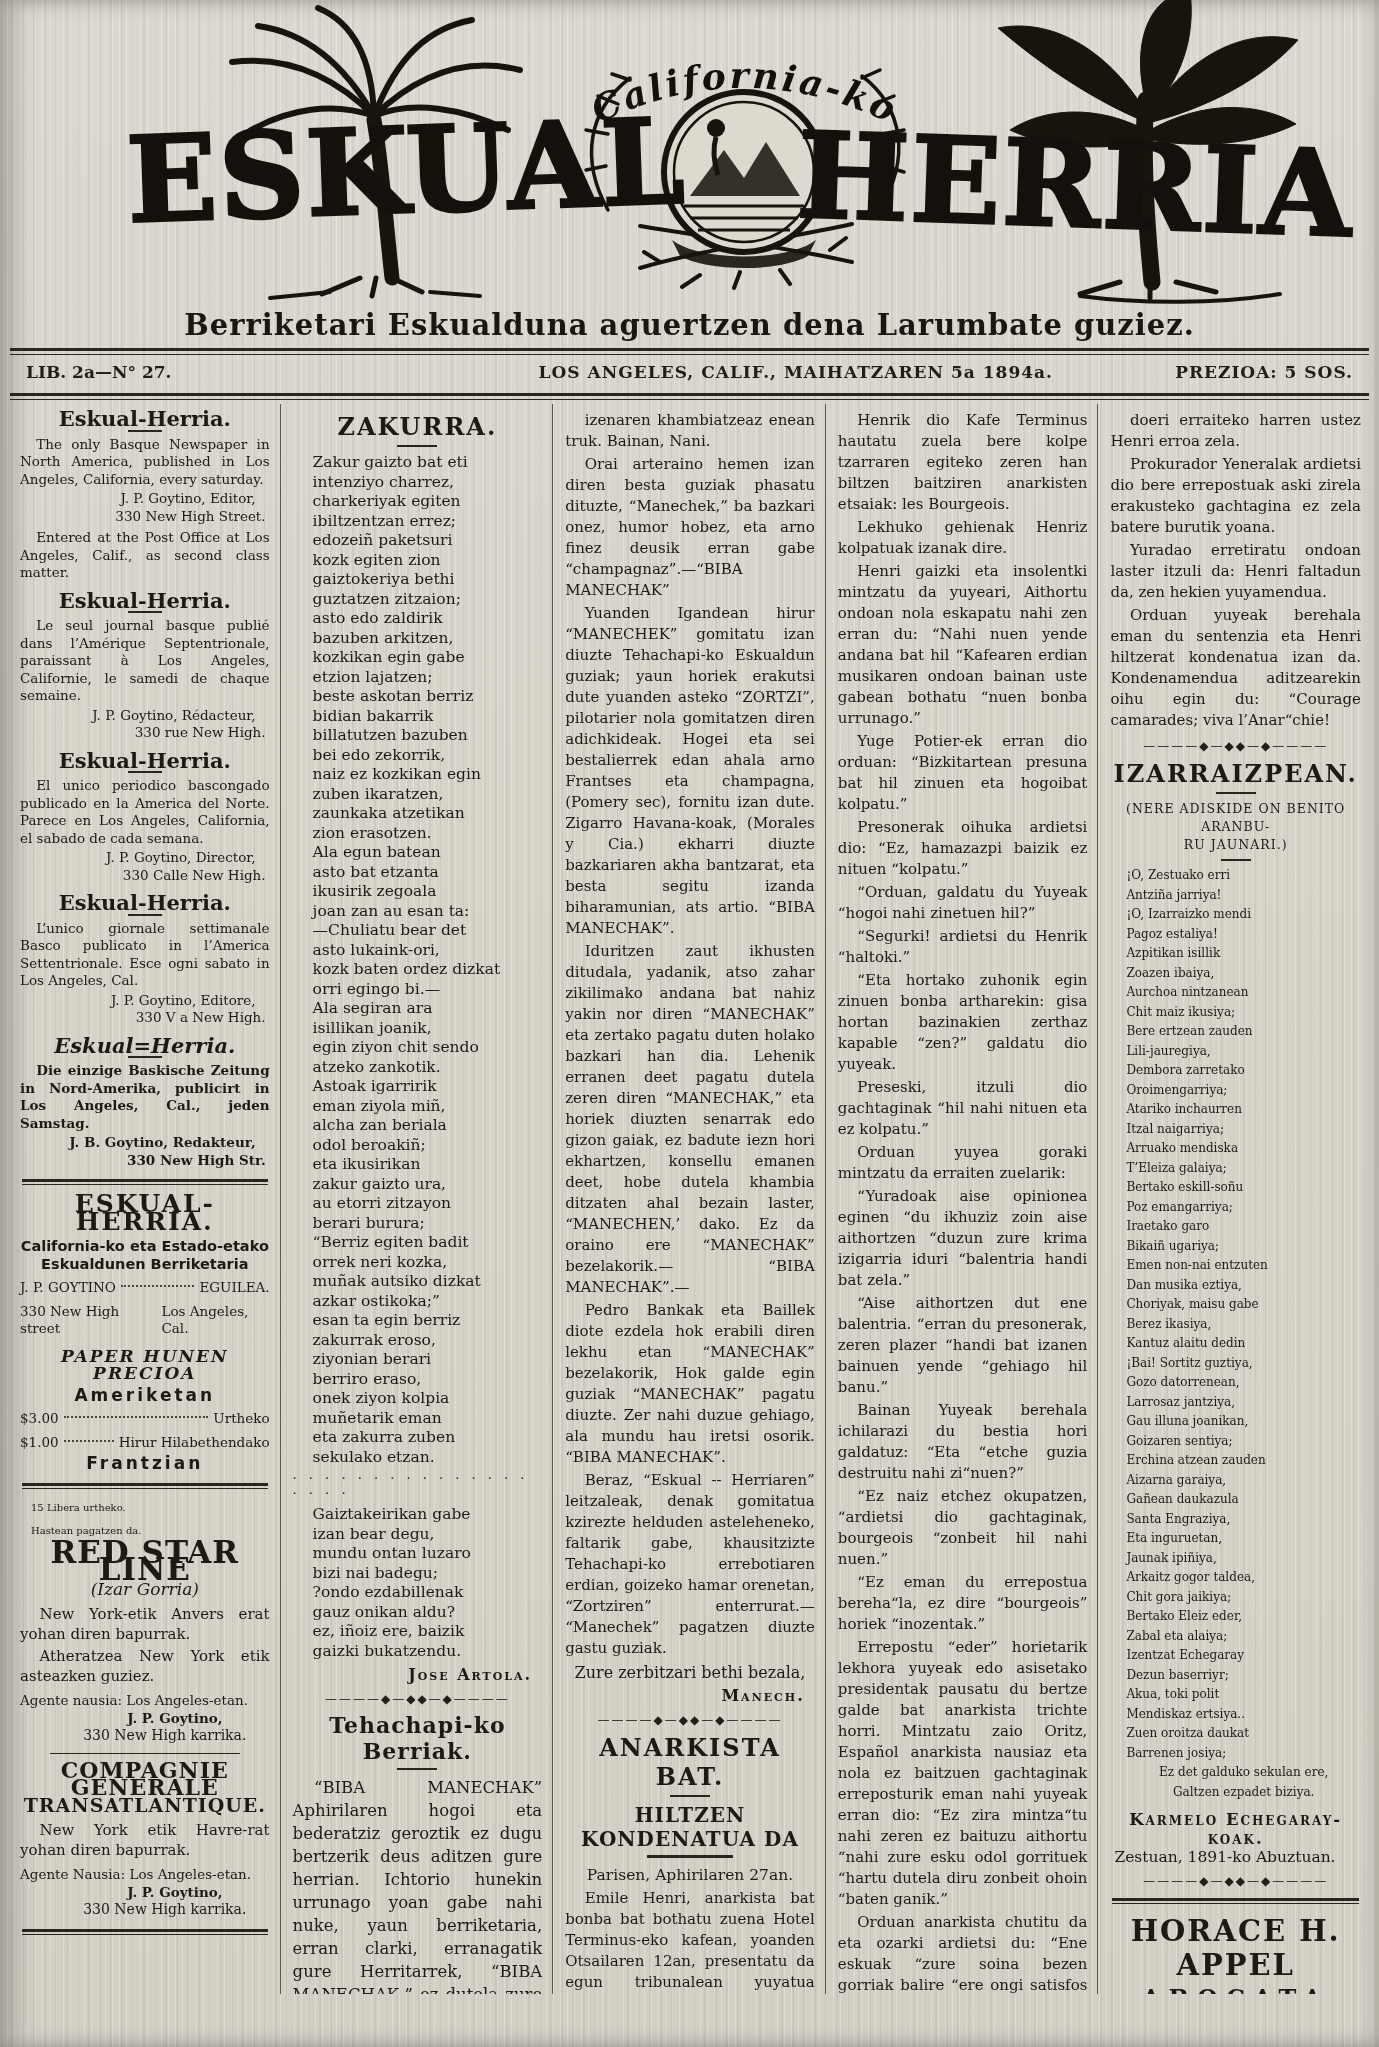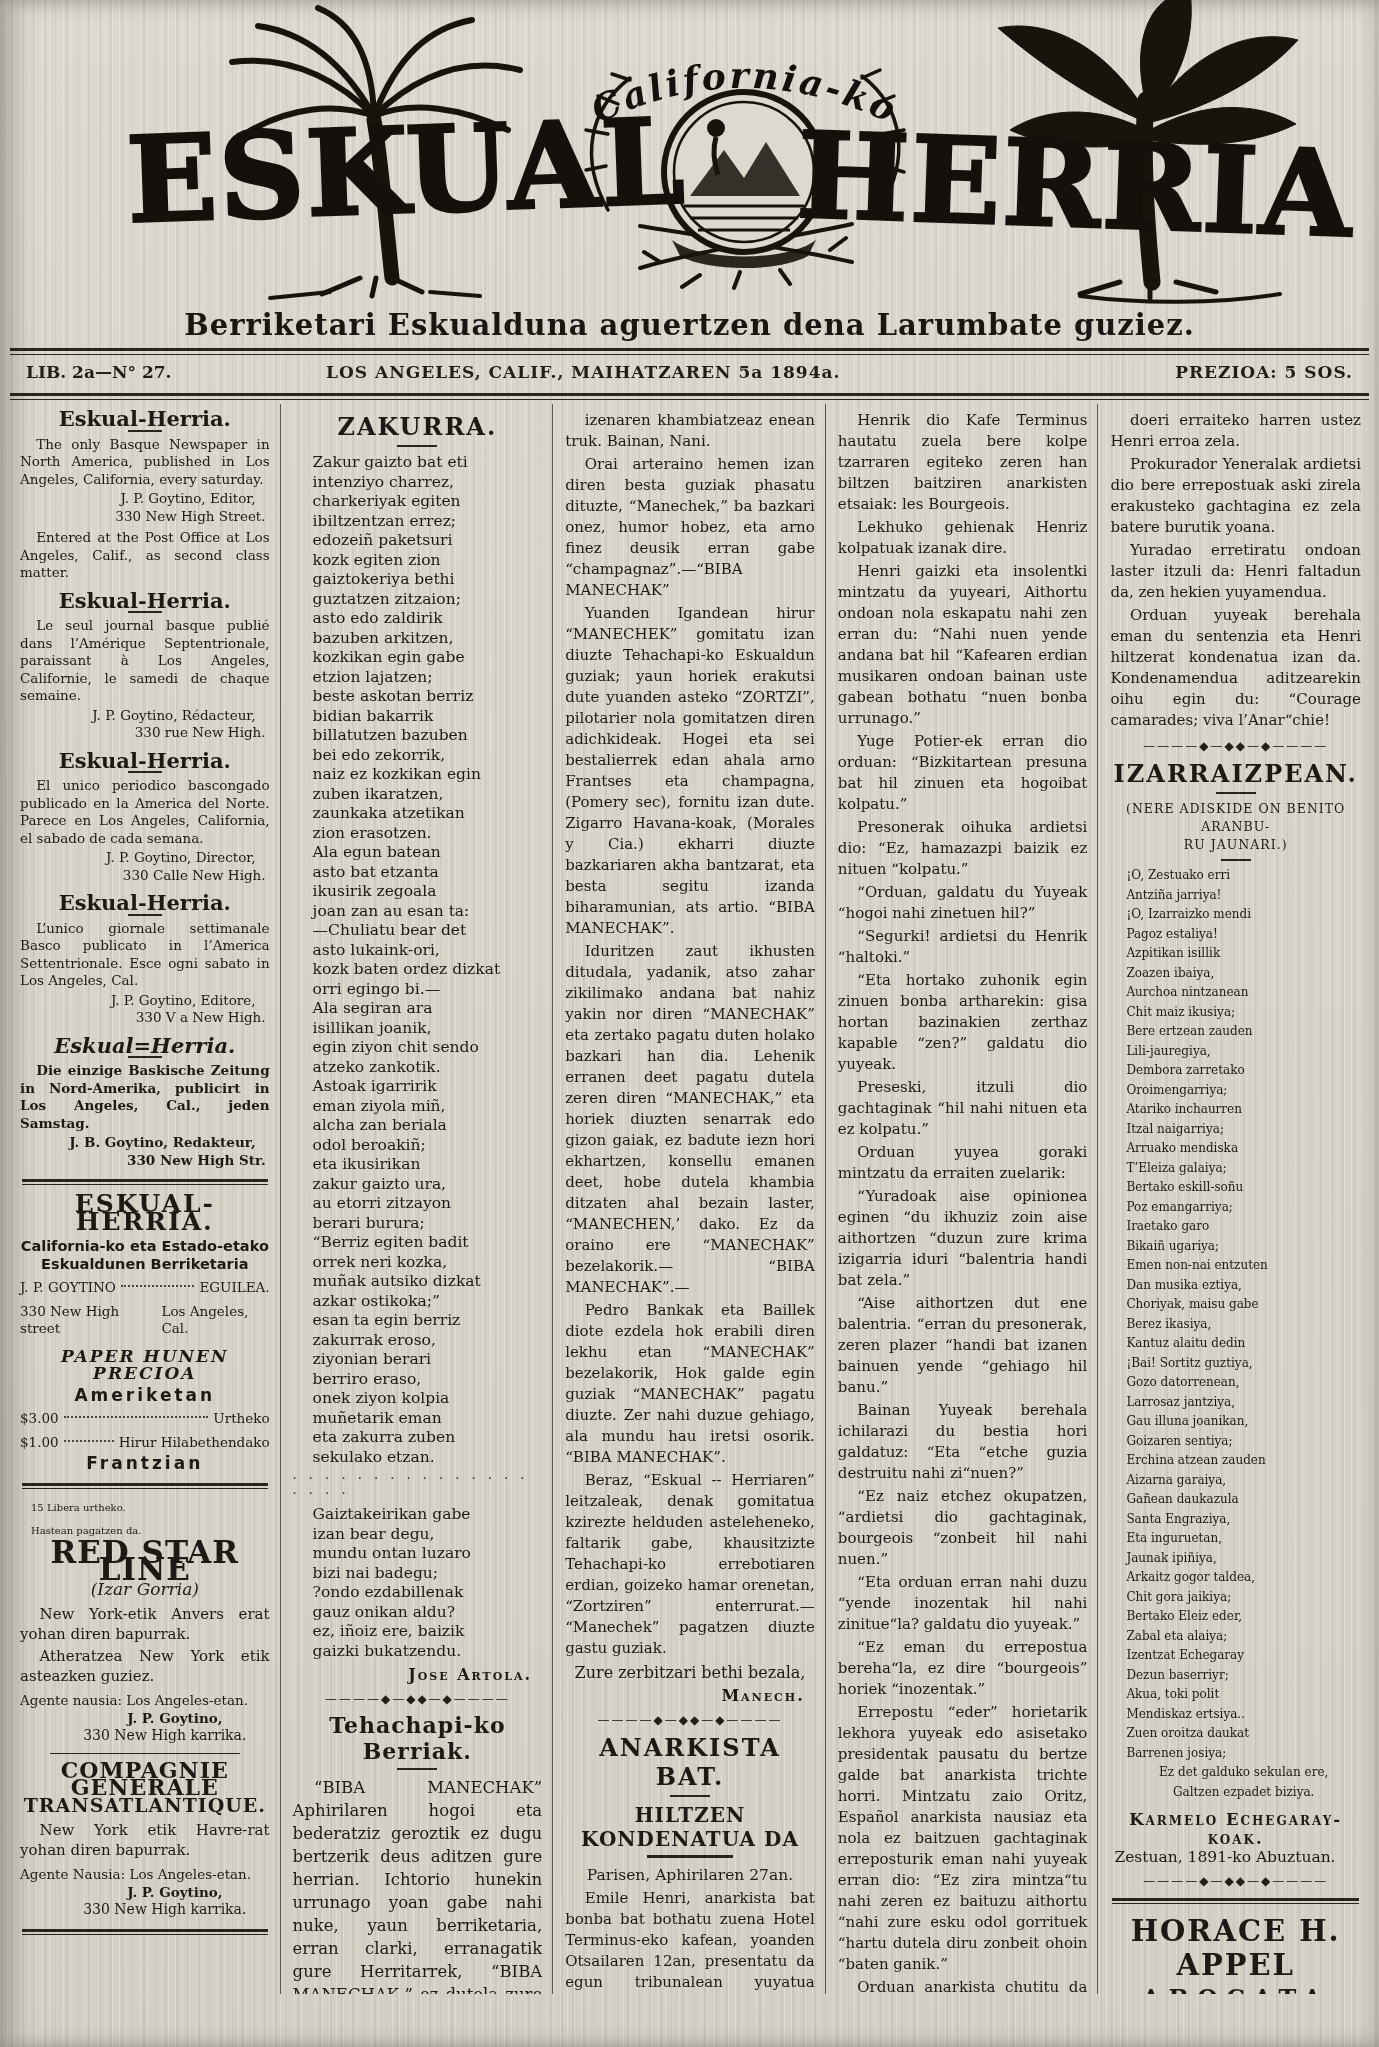--- a/index.html
+++ b/index.html
@@ -10,21 +10,21 @@
       repeating-linear-gradient(90deg, rgba(255,255,255,0.25) 0 1px, rgba(0,0,0,0) 1px 7px),
       linear-gradient(180deg,#dbd8cf 0%,#d6d3c9 40%,#d2cfc5 100%);
     box-shadow:inset 14px 0 22px rgba(30,25,18,.25), inset -6px 0 14px rgba(30,25,18,.15);}
   
   .masthead{position:relative;height:312px;}
   .masthead svg{display:block;}
   .subtitle{text-align:center;font-size:29px;font-weight:bold;letter-spacing:1px;margin-top:-4px;color:#1a1712;}
   .rule-double{border-top:3px solid #29241c;border-bottom:1px solid #29241c;height:3px;margin:6px 10px 0 10px;}
   .dateline{display:flex;align-items:baseline;padding:7px 26px 5px 26px;font-size:17px;font-weight:bold;color:#221d15;}
   .dateline .dl-issue{width:300px;font-weight:600;}
-  .dateline .dl-place{flex:1;text-align:left;letter-spacing:1px;}
+  .dateline .dl-place{flex:1;text-align:right;letter-spacing:1px;}
   .dateline .dl-price{width:300px;text-align:right;letter-spacing:1px;}
   
   .cols{display:grid;grid-template-columns:repeat(5,1fr);margin:4px 8px 0 8px;height:1590px;}
   .col{border-right:1px solid rgba(40,33,24,.7);padding:6px 10px 0 12px;overflow:hidden;}
   .col:last-child{border-right:none;}
   .col1{font-size:13.5px;line-height:17.5px;}
   p{margin:0;}
   .para{text-align:justify;text-indent:1.3em;margin-bottom:2px;}
   .c2art .para{font-size:16.5px;line-height:23px;}
   .c3 .para,.c4 .para,.c5 .para{font-size:15px;line-height:21px;}
@@ -370,21 +370,20 @@
           <p class="para">Presonerak oihuka ardietsi dio: “Ez, hamazazpi baizik ez nituen “kolpatu.”</p>
           <p class="para">“Orduan, galdatu du Yuyeak “hogoi nahi zinetuen hil?”</p>
           <p class="para">“Segurki! ardietsi du Henrik “haltoki.”</p>
           <p class="para">“Eta hortako zuhonik egin zinuen bonba artharekin: gisa hortan bazinakien zerthaz kapable “zen?” galdatu dio yuyeak.</p>
           <p class="para">Preseski, itzuli dio gachtaginak “hil nahi nituen eta ez kolpatu.”</p>
           <p class="para">Orduan yuyea goraki mintzatu da erraiten zuelarik:</p>
           <p class="para">“Yuradoak aise opinionea eginen “du ikhuziz zoin aise aithortzen “duzun zure krima izigarria iduri “balentria handi bat zela.”</p>
           <p class="para">“Aise aithortzen dut ene balentria. “erran du presonerak, zeren plazer “handi bat izanen bainuen yende “gehiago hil banu.”</p>
           <p class="para">Bainan Yuyeak berehala ichilarazi du bestia hori galdatuz: “Eta “etche guzia destruitu nahi zi“nuen?”</p>
           <p class="para">“Ez naiz etchez okupatzen, “ardietsi dio gachtaginak, bourgeois “zonbeit hil nahi nuen.”</p>
-          <p class="para">“Eta orduan erran nahi duzu “yende inozentak hil nahi zinitue“la? galdatu dio yuyeak.”</p>
           <p class="para">“Ez eman du errepostua bereha“la, ez dire “bourgeois” horiek “inozentak.”</p>
           <p class="para">Errepostu “eder” horietarik lekhora yuyeak edo asisetako presidentak pausatu du bertze galde bat anarkista trichte horri. Mintzatu zaio Oritz, Español anarkista nausiaz eta nola ez baitzuen gachtaginak erreposturik eman nahi yuyeak erran dio: “Ez zira mintza“tu nahi zeren ez baituzu aithortu “nahi zure esku odol gorrituek “hartu dutela diru zonbeit ohoin “baten ganik.”</p>
           <p class="para">Orduan anarkista chutitu da eta ozarki ardietsi du: “Ene eskuak “zure soina bezen gorriak balire “ere ongi satisfos naiz egin duten “kolpeaz.”</p>
         </div>
     </section>
 
     <section class="col c5">
       <div>
           <p class="para">doeri erraiteko harren ustez Henri erroa zela.</p>
           <p class="para">Prokurador Yeneralak ardietsi dio bere errepostuak aski zirela erakusteko gachtagina ez zela batere burutik yoana.</p>

